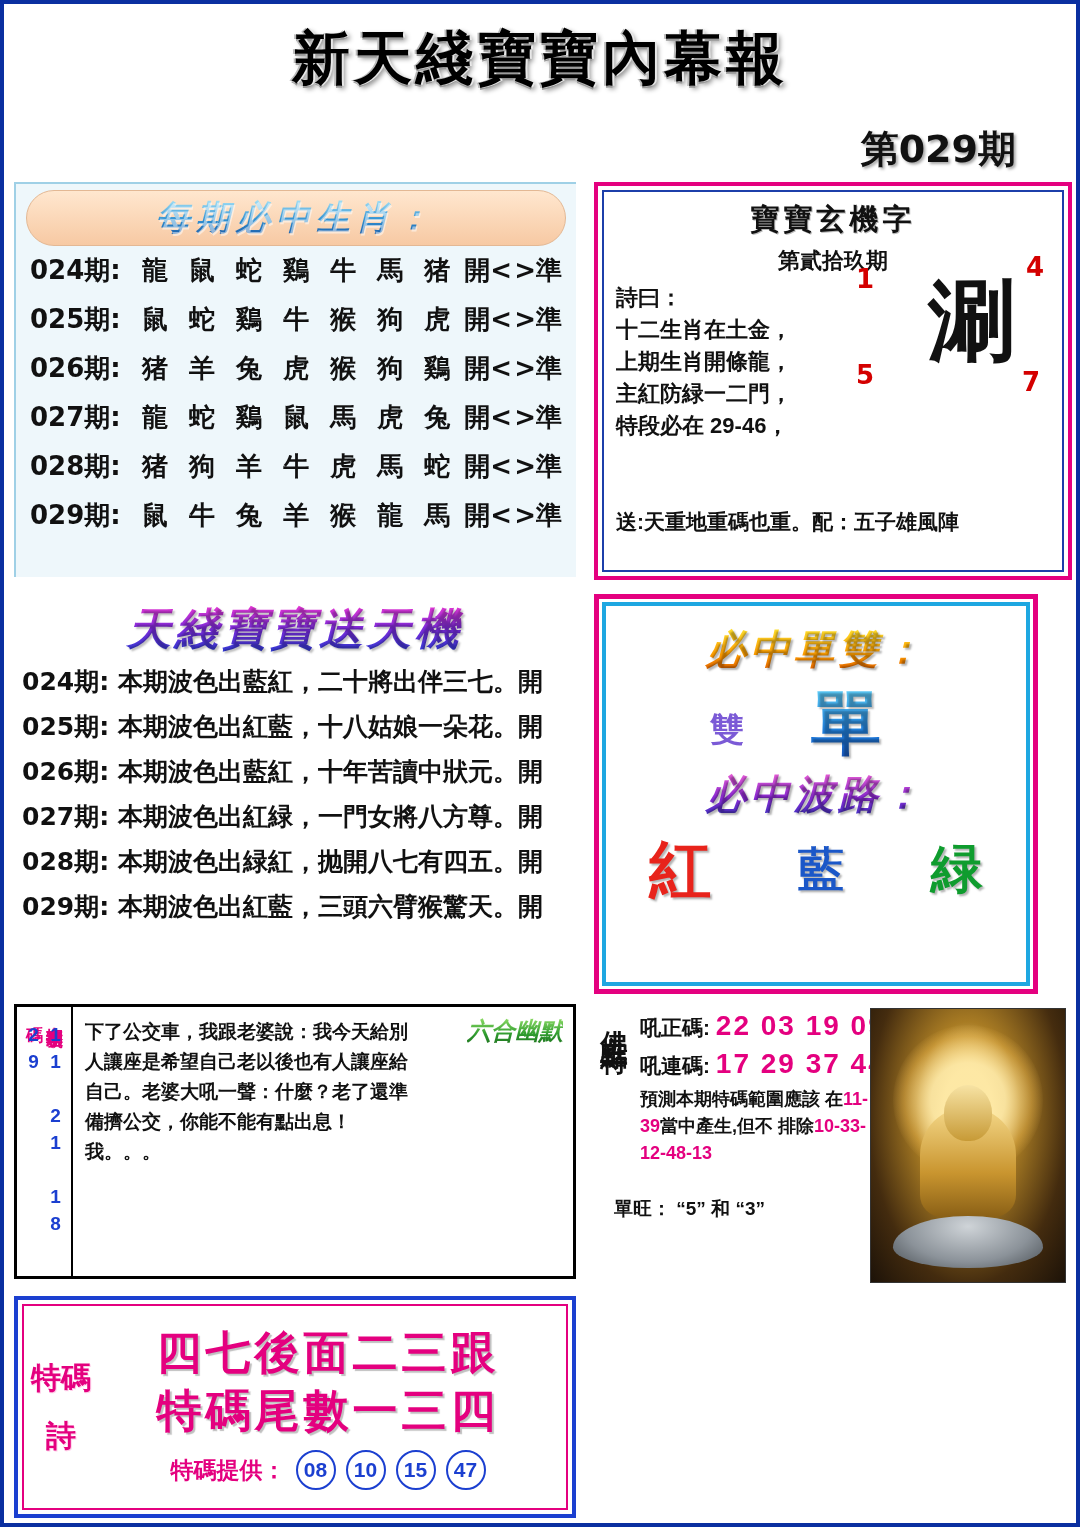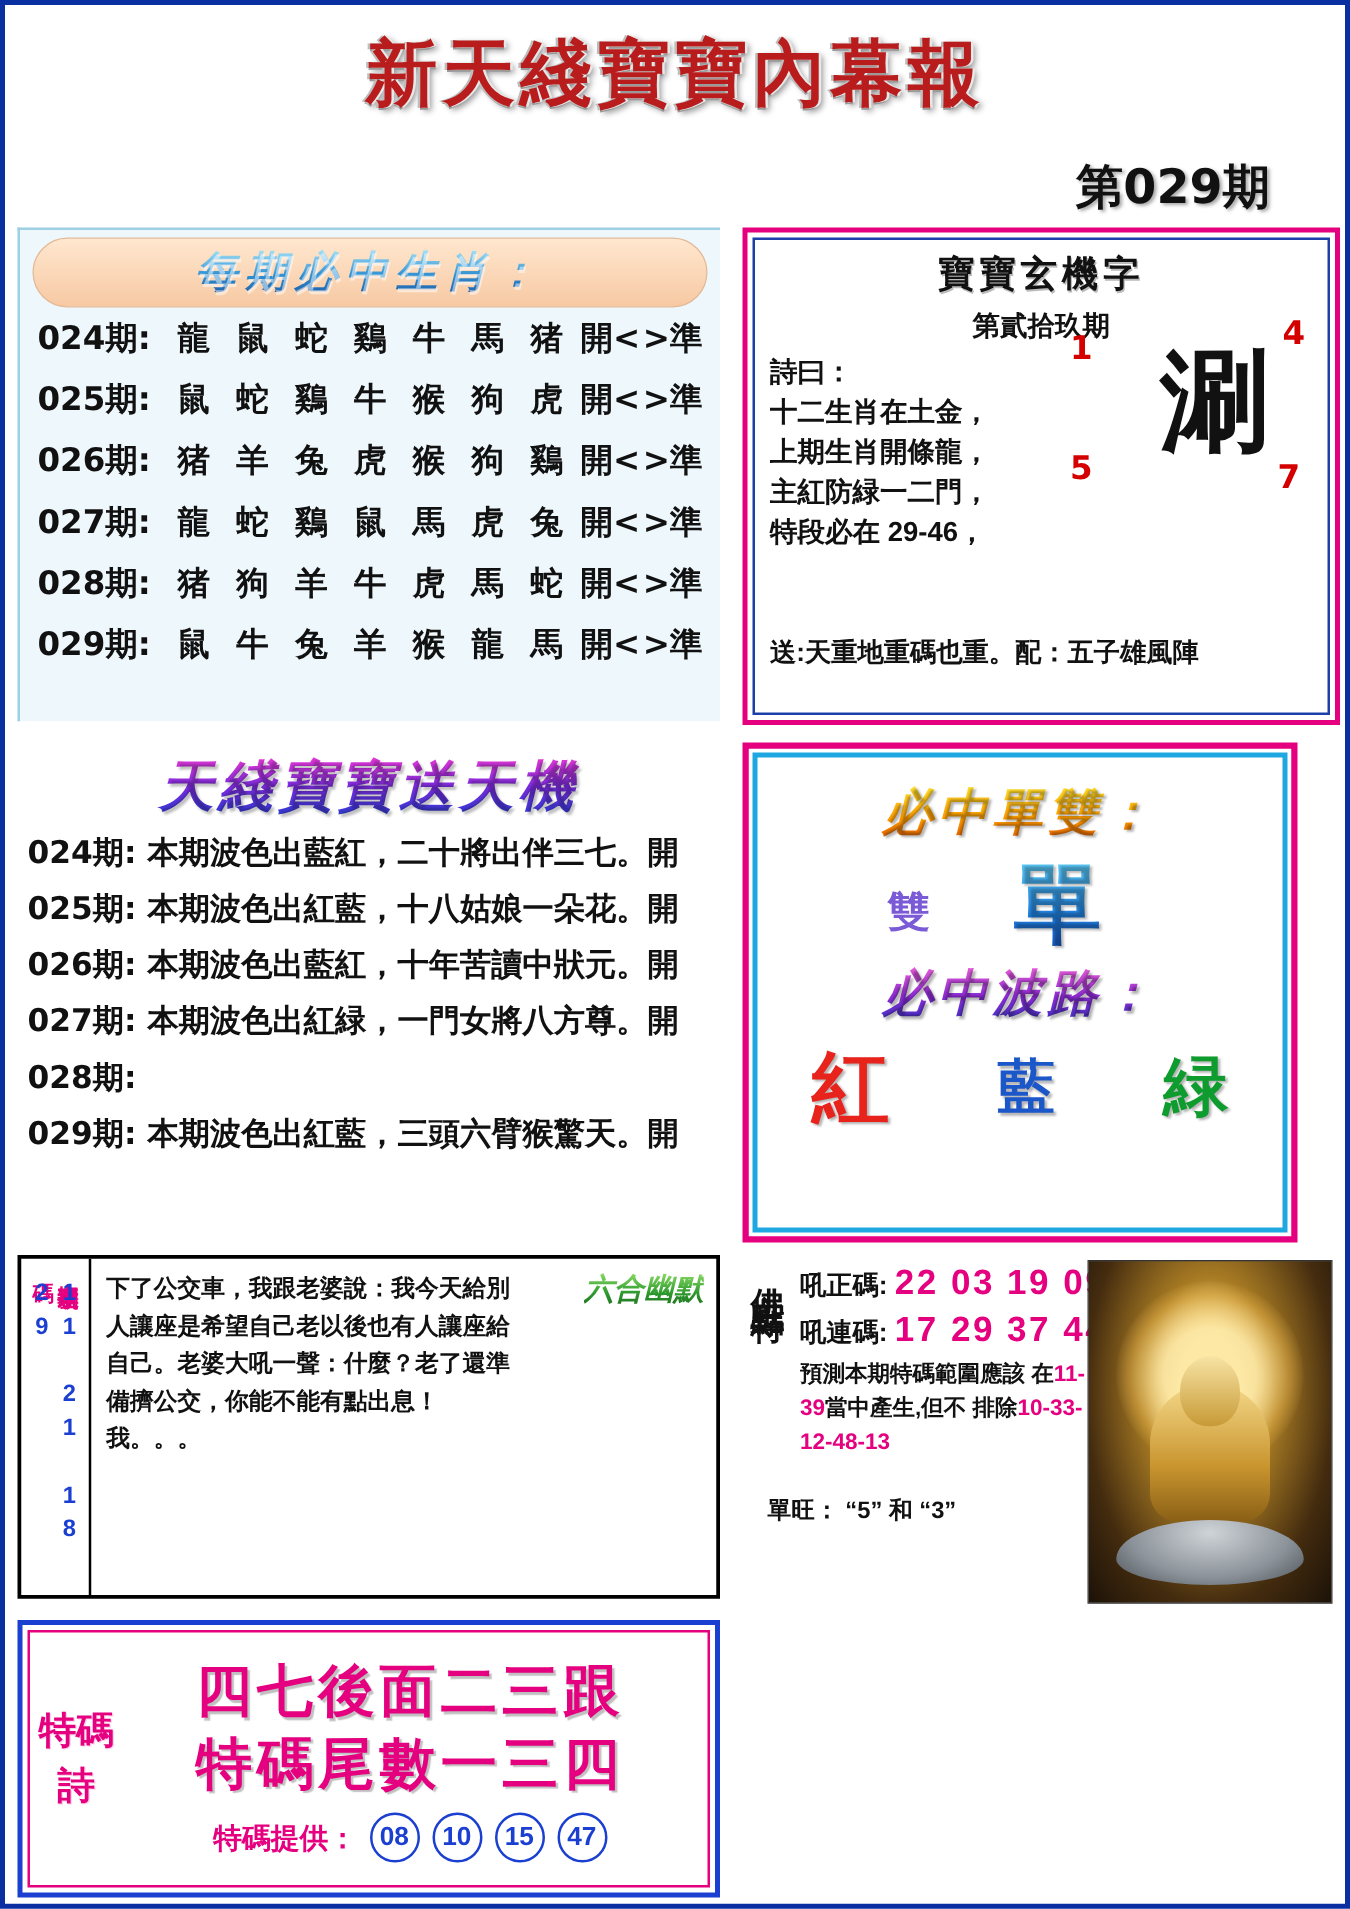--- a/index.html
+++ b/index.html
@@ -18,21 +18,21 @@
   }
 
   
   .hdr-title {
     position:absolute; left:0; right:0; top:16px;
     text-align:center;
     font-family:"DejaVu Sans", sans-serif;
     font-weight:bold;
     font-size:58px;
     letter-spacing:4px;
-    color:#b91c1c;
+    color:#000000;
     text-shadow:
       2px 0 0 #e8e8e8, -2px 0 0 #bdbdbd,
       0 2px 0 #9a9a9a, 3px 3px 5px rgba(0,0,0,.45);
   }
   .issue {
     position:absolute; right:60px; top:120px;
     font-family:"DejaVu Sans", sans-serif;
     font-weight:bold; font-size:38px; color:#111;
     text-shadow:2px 2px 3px rgba(0,0,0,.35);
   }
@@ -249,21 +249,21 @@
 
   
   .panel-poem {
     position:absolute; left:10px; top:1292px;
     width:562px; height:222px;
     border:4px solid #1b3fd0; background:#fff; padding:4px;
   }
   .panel-poem .inner { border:2px solid #e4007f; height:100%; display:flex; align-items:center; }
   .poem-label {
     width:74px; text-align:center;
-    font-size:30px; font-weight:bold; line-height:44px; color:#e4007f;
+    font-size:30px; font-weight:bold; line-height:58px; color:#e4007f;
     font-family:"DejaVu Sans", sans-serif;
     text-shadow:1px 1px 0 #ffd1ea;
   }
   .poem-body { flex:1; padding-right:8px; }
   .poem-line {
     text-align:center; font-size:45px; font-weight:bold; letter-spacing:4px;
     font-family:"DejaVu Sans", sans-serif; color:#e4007f;
     text-shadow:2px 2px 1px rgba(0,0,0,.25);
     line-height:58px;
   }
@@ -360,20 +360,21 @@
     <div class="tj-row">
       <span class="p">026期:</span>
       <span>本期波色出藍紅，十年苦讀中狀元。開</span>
     </div>
     <div class="tj-row">
       <span class="p">027期:</span>
       <span>本期波色出紅緑，一門女將八方尊。開</span>
     </div>
     <div class="tj-row">
       <span class="p">028期:</span>
+      <span>本期波色出緑紅，抛開八七有四五。開</span>
     </div>
     <div class="tj-row">
       <span class="p">029期:</span>
       <span>本期波色出紅藍，三頭六臂猴驚天。開</span>
     </div>
   </div>
 
   <div class="panel-ds">
     <div class="inner">
       <div class="ds-h1">必中單雙：</div>

